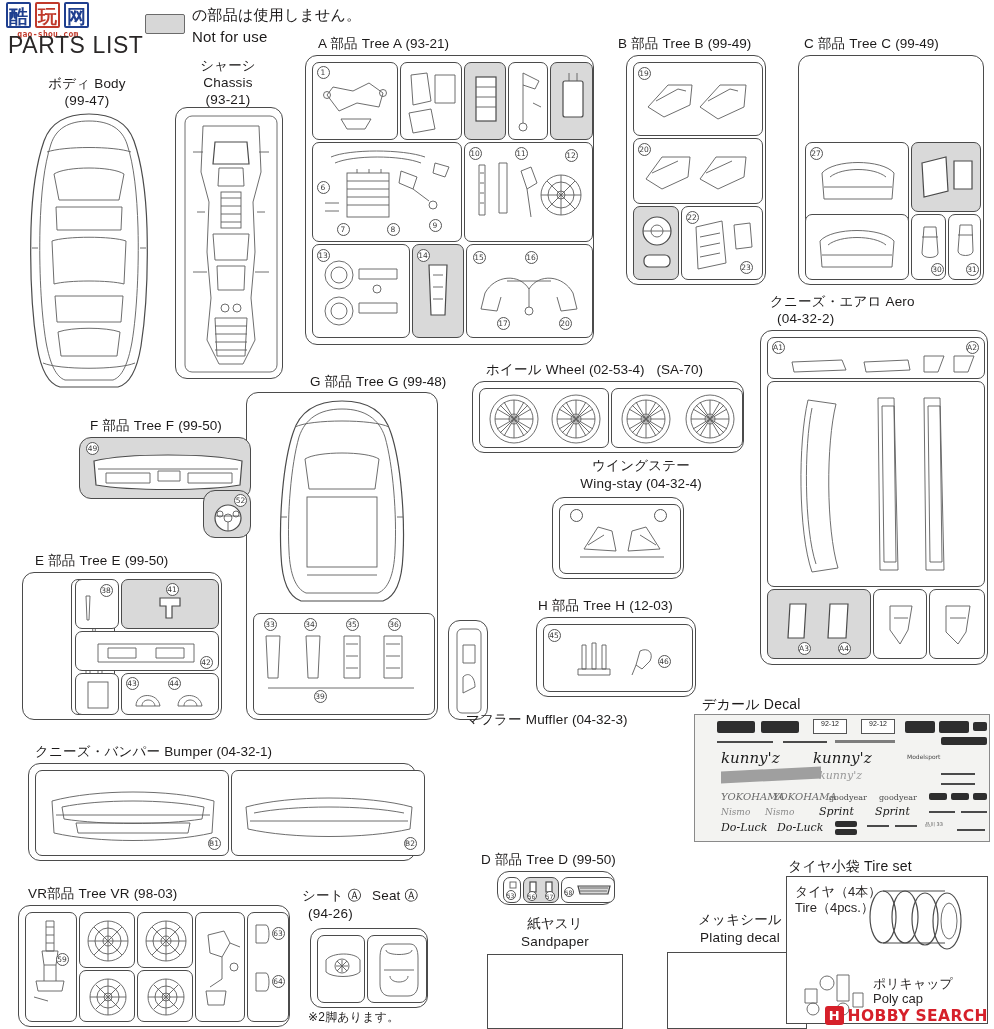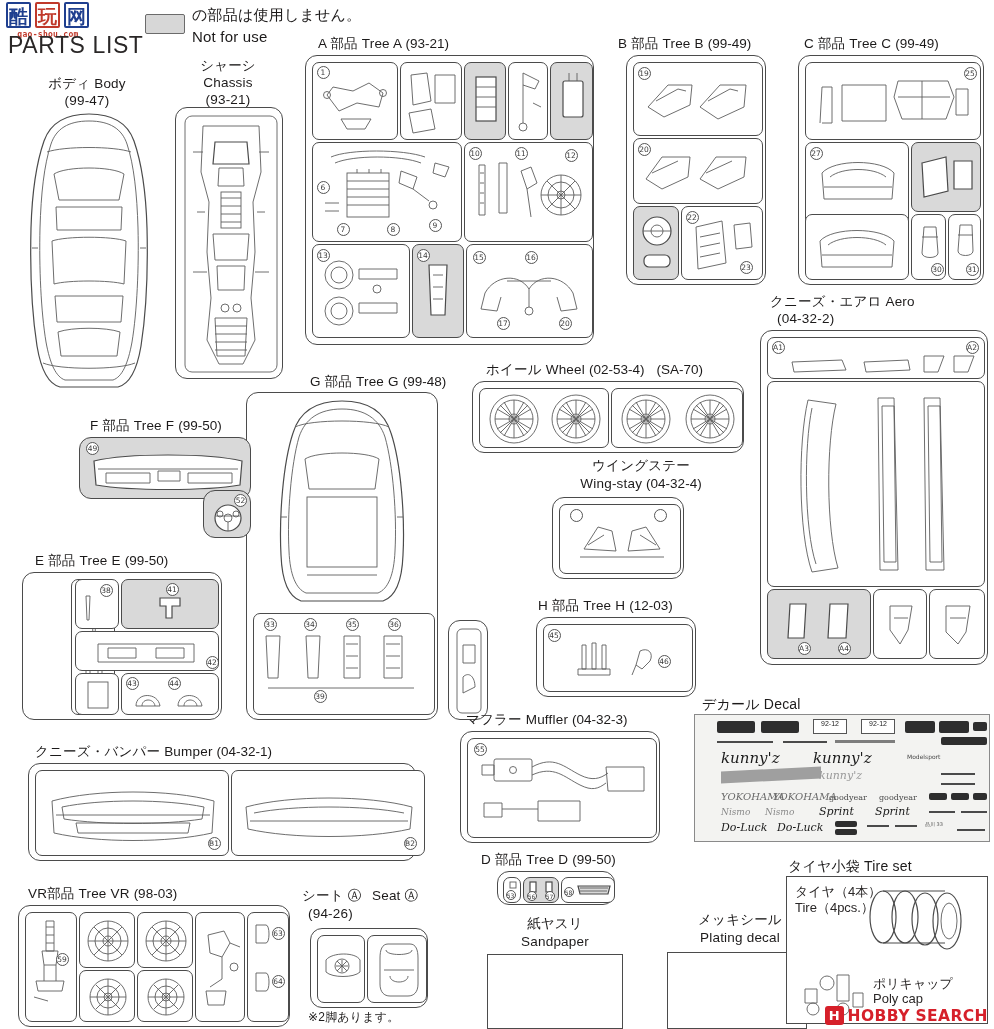--- a/index.html
+++ b/index.html
@@ -351,30 +351,20 @@
     </div>
   </div>
 
   <div class="abs lbl" style="left:804px; top:36px;">
     <span>C 部品 Tree C</span>
     <span class="code">(99-49)</span>
   </div>
 
   <div class="runner" style="left:798px; top:55px; width:186px; height:230px;">
     <div style="position:absolute; inset:4px;">
-      <div class="cell" style="position:absolute; left:0; top:0; width:176px; height:78px;">
-        <div class="pn" style="left:158px; top:4px;">25</div>
-        <svg width="176" height="78" viewBox="0 0 176 78">
-          <path class="sk-thin" d="M16 24 L14 60 M16 24 L26 24 L26 60 L16 60"></path>
-          <path class="sk-thin" d="M36 22 L80 22 L80 58 L36 58 Z"></path>
-          <path class="sk-thin" d="M92 18 L142 18 L148 34 L140 56 L96 56 L88 34 Z"></path>
-          <path class="sk-thin" d="M92 34 L144 34 M116 18 L116 56"></path>
-          <path class="sk-thin" d="M150 26 L162 26 L162 52 L150 52 Z"></path>
-        </svg>
-      </div>
       <div class="cell" style="position:absolute; left:0; top:80px; width:104px; height:86px;">
         <div class="pn" style="left:4px; top:4px;">27</div>
         <svg width="104" height="70" viewBox="0 0 104 70">
           <path class="sk-thin" d="M16 30 C28 16 76 16 88 30 L86 56 L18 56 Z"></path>
           <path class="sk-thin" d="M24 34 C36 24 68 24 80 34"></path>
           <path class="sk-thin" d="M18 44 L86 44"></path>
         </svg>
       </div>
       <div class="cell gray" style="position:absolute; left:106px; top:80px; width:70px; height:70px;">
         <svg width="70" height="70" viewBox="0 0 70 70">
@@ -618,21 +608,21 @@
           <path class="sk-thin" d="M10 16 L14 16 L13 40 L11 40 Z"></path>
         </svg>
       </div>
       <div class="cell gray" style="position:absolute; left:92px; top:0; width:98px; height:50px;">
         <div class="pn" style="left:44px; top:3px;">41</div>
         <svg width="98" height="50" viewBox="0 0 98 50">
           <path class="sk-fillwhite" d="M38 18 L58 18 L58 26 L50 26 L50 38 L44 38 L44 26 L38 26 Z"></path>
         </svg>
       </div>
       <div class="cell" style="position:absolute; left:46px; top:52px; width:144px; height:40px;">
-        <div class="pn" style="left:124px; top:24px;margin-left:6px;">42</div>
+        <div class="pn" style="left:124px; top:24px;">42</div>
         <svg width="144" height="40" viewBox="0 0 144 40">
           <path class="sk-thin" d="M22 12 L118 12 L118 30 L22 30 Z"></path>
           <path class="sk-thin" d="M32 16 L60 16 L60 26 L32 26 Z"></path>
           <path class="sk-thin" d="M80 16 L108 16 L108 26 L80 26 Z"></path>
         </svg>
       </div>
       <div class="cell" style="position:absolute; left:46px; top:94px; width:44px; height:42px;">
         <svg width="44" height="42" viewBox="0 0 44 42">
           <rect class="sk-thin" x="12" y="8" width="20" height="26"></rect>
         </svg>
@@ -697,38 +687,20 @@
         </svg>
       </div>
     </div>
   </div>
 
   <div class="abs lbl" style="left:466px; top:712px;">
     <span>マフラー Muffler</span>
     <span class="code">(04-32-3)</span>
   </div>
 
-  <div class="runner" style="left:460px; top:731px; width:200px; height:112px;">
-    <div style="position:absolute; inset:4px;">
-      <div class="cell" style="position:absolute; left:0; top:0; width:190px; height:100px;">
-        <div class="pn" style="left:6px; top:4px;">55</div>
-        <svg width="190" height="100" viewBox="0 0 190 100">
-          <path class="sk-thin" d="M14 26 L26 26 L26 36 L14 36 Z"></path>
-          <rect class="sk-thin" x="26" y="20" width="38" height="22" rx="2"></rect>
-          <circle class="sk-thin" cx="45" cy="31" r="3.5"></circle>
-          <path class="sk-thin" d="M64 28 C86 16 96 28 112 36 C124 42 132 40 140 34"></path>
-          <path class="sk-thin" d="M64 36 C86 26 96 38 112 46 C124 52 130 50 138 44"></path>
-          <path class="sk-thin" d="M138 28 L176 28 L176 52 L140 52 Z"></path>
-          <path class="sk-thin" d="M16 64 L34 64 L34 78 L16 78 Z"></path>
-          <path class="sk-thin" d="M34 70 L70 70"></path>
-          <path class="sk-thin" d="M70 62 L112 62 L112 82 L70 82 Z"></path>
-        </svg>
-      </div>
-    </div>
-  </div>
 
   <div class="abs lbl" style="left:702px; top:696px; font-size:14px;">デカール Decal</div>
 
   <div class="decal-sheet" style="left:694px; top:714px; width:296px; height:128px;">
 
     <div class="dc dc-dark" style="left:22px; top:6px; width:38px; height:12px;"></div>
     <div class="dc dc-dark" style="left:66px; top:6px; width:38px; height:12px;"></div>
     <div class="dc" style="left:118px; top:4px; width:34px; height:15px; border:1px solid #555; background:#fff; font-size:7px; text-align:center; color:#222;">92-12</div>
     <div class="dc" style="left:166px; top:4px; width:34px; height:15px; border:1px solid #555; background:#fff; font-size:7px; text-align:center; color:#222;">92-12</div>
     <div class="dc dc-dark" style="left:210px; top:6px; width:30px; height:12px;"></div>

